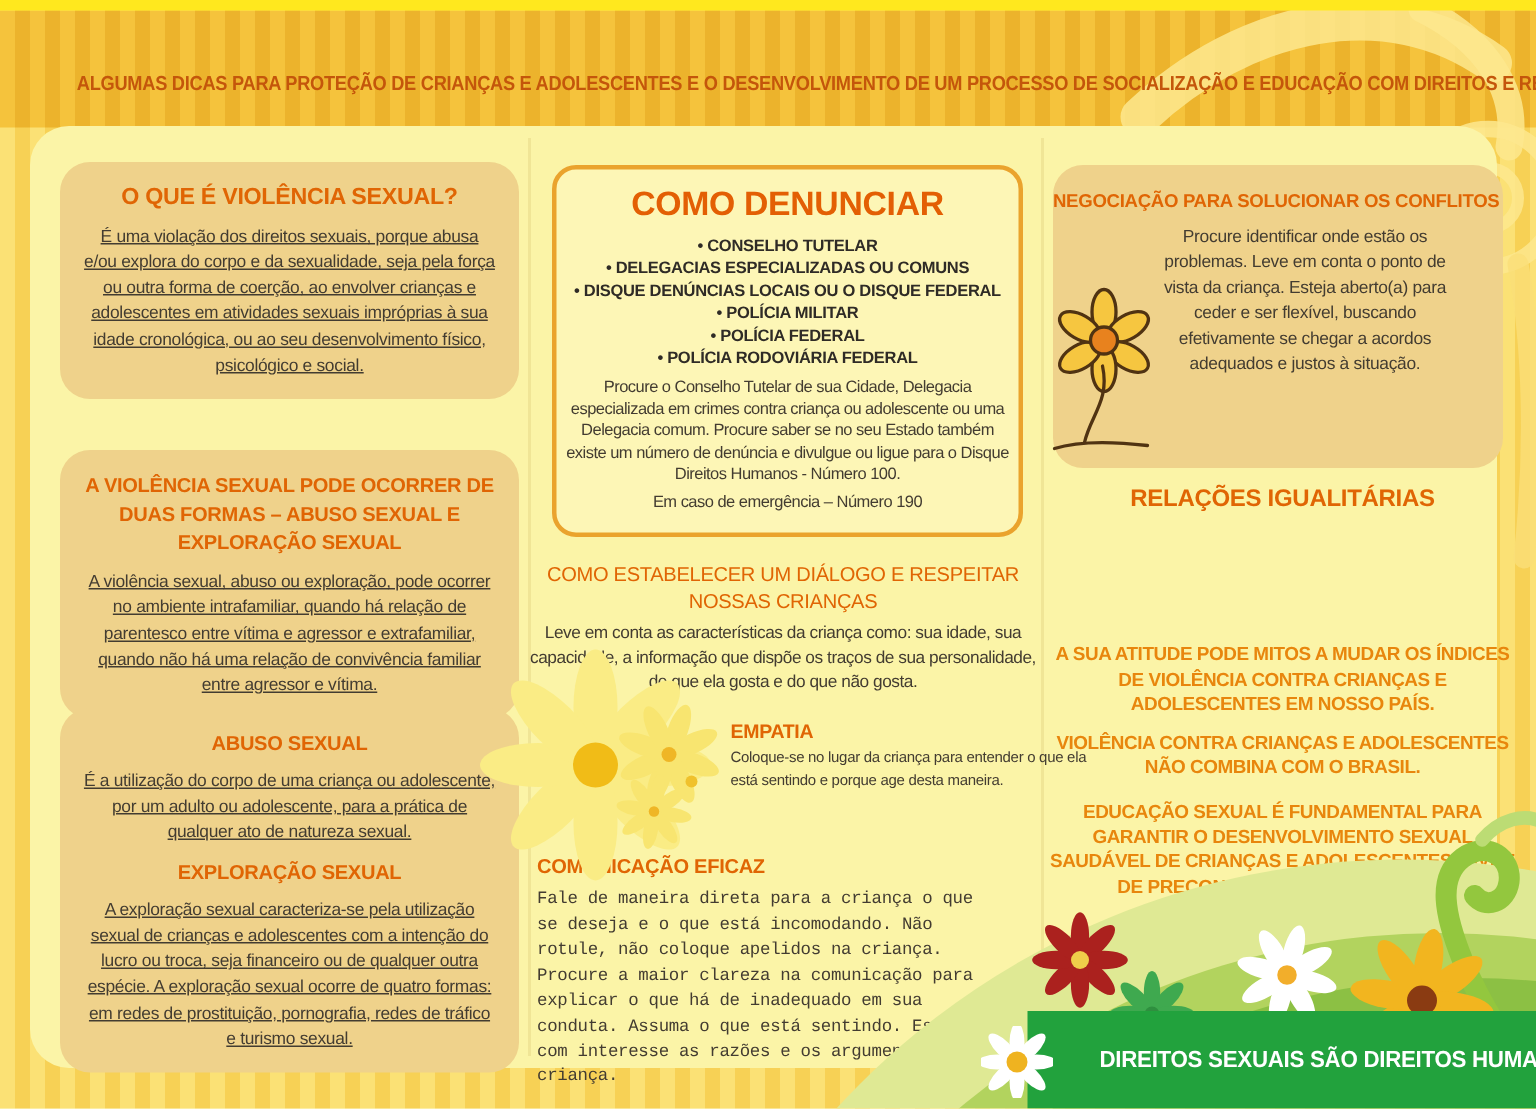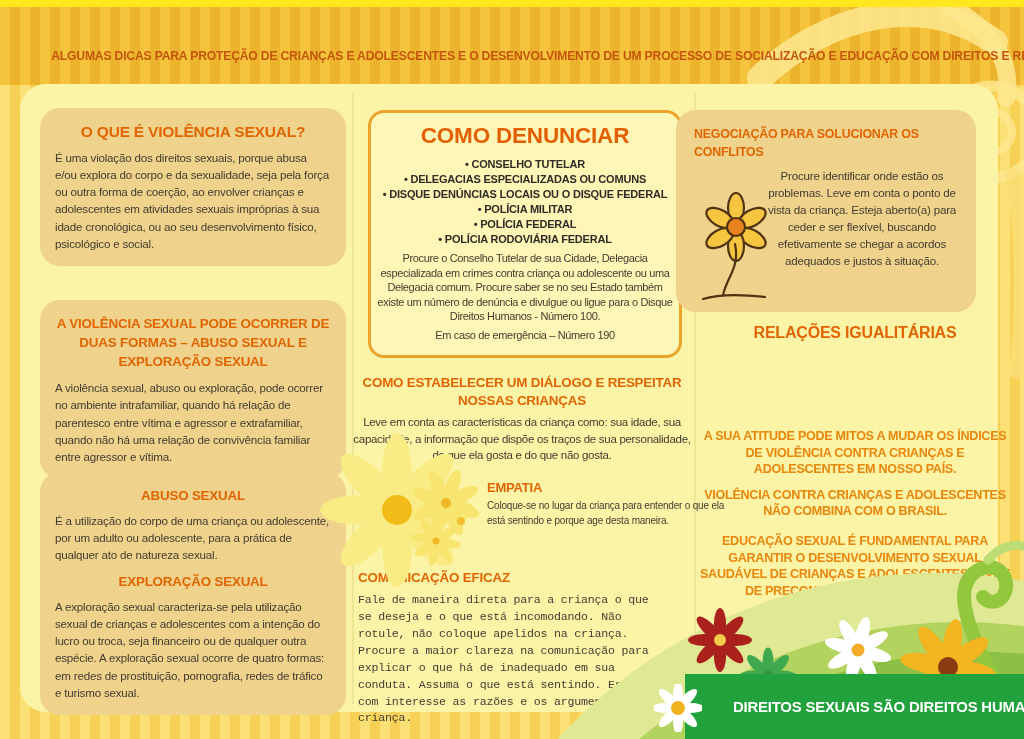--- a/index.html
+++ b/index.html
@@ -15,39 +15,39 @@
   .decor-svg{position:absolute;left:0;top:0;width:1024px;height:739px;pointer-events:none;}
   .bg-decor{z-index:1;}
   .panel{position:absolute;left:20px;top:84px;width:978px;height:628px;background:#fbf4a7;
          border-radius:26px;z-index:2;}
   .fold{position:absolute;top:92px;height:612px;width:2px;background:rgba(167,124,29,0.12);z-index:3;}
   .fold-a{left:352px;}.fold-b{left:694px;}
   .content{position:absolute;left:0;top:0;width:1024px;height:739px;z-index:3;margin-top:12px;}
   .tanbox{position:absolute;background:#efd28b;border-radius:20px;box-sizing:border-box;}
   .box-l{left:40px;width:306px;padding:15px 15px 14px;}
   .h-orange{color:#e06504;font-weight:bold;text-align:center;}
-  .body-txt{color:#433c31;font-size:11.6px;line-height:1.48;text-align:left;}
+  .body-txt{color:#433c31;font-size:11.6px;line-height:1.48;text-align:center;text-decoration:underline;}
   .b1{top:96px;} .b2{top:288px;} .b3{top:460px;}
   .b1 .h-orange{font-size:15.5px;}
   .b2 .h-orange,.b3 .h-orange{font-size:13.4px;line-height:1.4;}
   .mt6{margin-top:6px;} .mt8{margin-top:8px;} .mt10{margin-top:10px;}
   .dbox{position:absolute;left:368px;top:98px;width:314px;box-sizing:border-box;
         background:#fdf6b6;border:3px solid #eaa32d;border-radius:16px;padding:10px 6px 12px;}
   .dbox-title{font-size:22.5px;font-weight:bold;color:#e35f04;text-align:center;}
   .dlist{margin-top:8px;font-size:11px;font-weight:bold;color:#2f2b26;line-height:15px;text-align:center;}
   .dpara{margin-top:4px;font-size:11px;line-height:14.6px;color:#433c31;text-align:center;letter-spacing:-0.35px;}
-  .mid-h{position:absolute;left:352px;width:340px;font-size:13.4px;font-weight:bold;
+  .mid-h{position:absolute;left:352px;width:340px;font-size:13.4px;font-weight:normal;
          color:#e06504;text-align:center;line-height:1.35;}
   .mid-p{position:absolute;left:352px;width:340px;font-size:11.5px;color:#433c31;
          text-align:center;line-height:1.45;letter-spacing:-0.3px;}
   .empatia-h{position:absolute;left:487px;top:468px;font-size:13px;font-weight:bold;color:#e06504;}
   .empatia-p{position:absolute;left:487px;top:487px;width:238px;font-size:10px;color:#433c31;line-height:1.45;}
   .comm-h{position:absolute;left:358px;top:558px;font-size:13.4px;font-weight:bold;color:#e06504;}
   .comm-p{position:absolute;left:358px;top:580px;width:292px;font-size:11.6px;color:#433c31;line-height:1.46;font-family:Liberation Mono, monospace;}
-  .nbox{left:676px;top:98px;width:300px;height:202px;padding:16px 18px;}
+  .nbox{left:702px;top:98px;width:300px;height:202px;padding:16px 0;}
   .nbox-title{font-size:12.4px;font-weight:bold;color:#e06504;line-height:1.45;text-align:left;}
   .nbox-body{margin:6px 0 0 64px;width:208px;font-size:11.6px;color:#433c31;line-height:1.46;text-align:center;}
   .eq-h{position:absolute;left:700px;top:312px;width:310px;font-size:16px;font-weight:bold;
         color:#e06504;text-align:center;}
   .eq-p{position:absolute;left:700px;top:329px;width:310px;font-size:11.6px;color:#433c31;
         line-height:1.45;text-align:center;}
   .statements{position:absolute;left:698px;top:416px;width:314px;display:flex;flex-direction:column;}
   .statement{font-size:12.6px;font-weight:bold;color:#e8860d;text-align:center;line-height:1.32;
              letter-spacing:-0.3px;}
   .st-0{margin-bottom:9px;} .st-1{margin-bottom:13px;}

